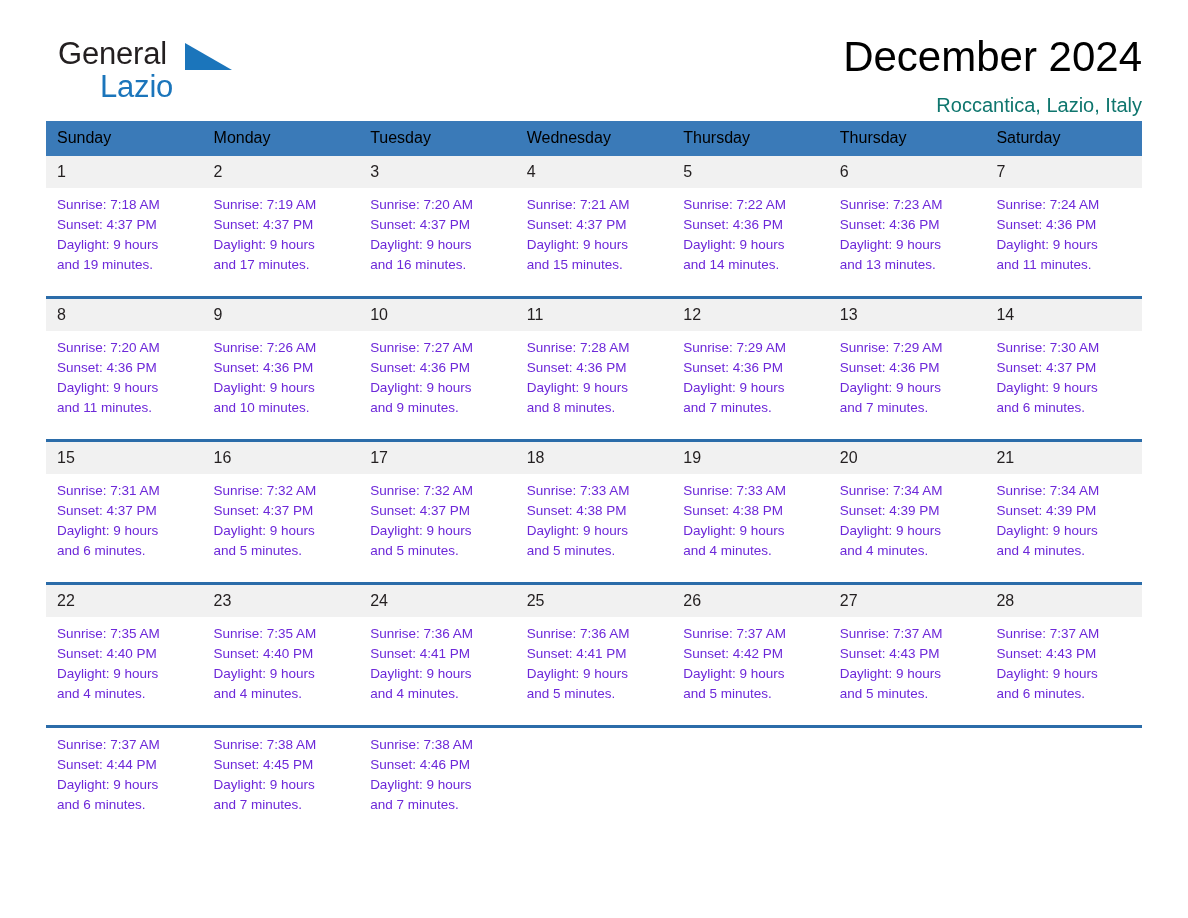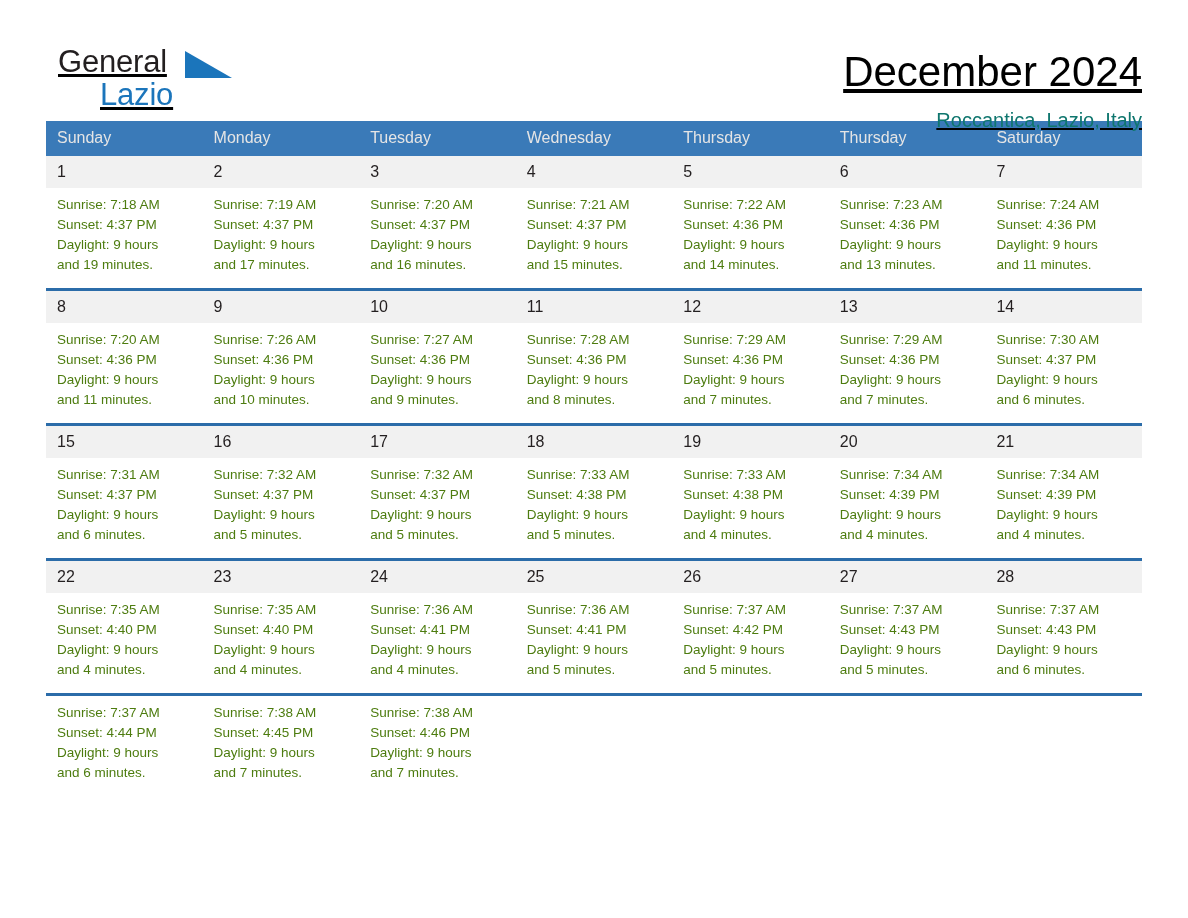--- a/index.html
+++ b/index.html
@@ -19,26 +19,25 @@
     position: relative;
     width: 1188px;
     height: 918px;
     box-sizing: border-box;
     padding: 0 46px;
   }
 
   
   .header {
     display: flex;
-    align-items: flex-start;
+    align-items: center;
     justify-content: space-between;
     padding-top: 46px;
     height: 104px;
     box-sizing: border-box;
-    text-decoration: underline;
   }
 
   .brand {
     position: relative;
     width: 190px;
     height: 74px;
     padding-left: 12px;
     box-sizing: border-box;
   }
   .brand-general {
@@ -95,21 +94,21 @@
   .calendar {
     width: 1096px;
     border-collapse: collapse;
     table-layout: fixed;
     margin-top: 17px;
   }
   .calendar col { width: 14.2857%; }
 
   .calendar thead th {
     background: #3a7ab8;
-    color: #e5e5e5;
+    color: #000000;
     text-align: left;
     font-size: 16px;
     font-weight: 400;
     padding: 7px 0 8px 11px;
     line-height: 20px;
   }
 
   tr.week-sep td {
     padding: 0;
     height: 3px;
@@ -128,24 +127,24 @@
     line-height: 19px;
     color: #231f20;
     padding: 6px 0 7px 11px;
     vertical-align: top;
     font-weight: 400;
   }
 
   tr.detail-row td {
     background: #ffffff;
     vertical-align: top;
-    padding: 7px 6px 0 11px;
+    padding: 7px 6px 8px 11px;
     font-size: 13.5px;
     line-height: 20px;
-    color: #4d7c0f;
+    color: #6d28d9;
     height: 93px;
   }
   tr.detail-row td .line { white-space: nowrap; display: block; }
 </style>
 </head>
 <body>
 
 <div class="page">
 
   <div class="header">

